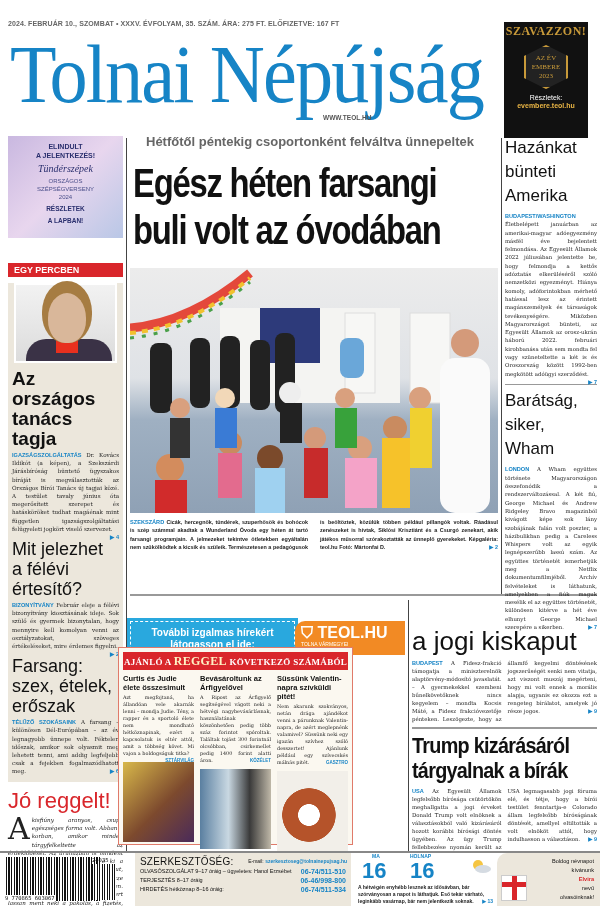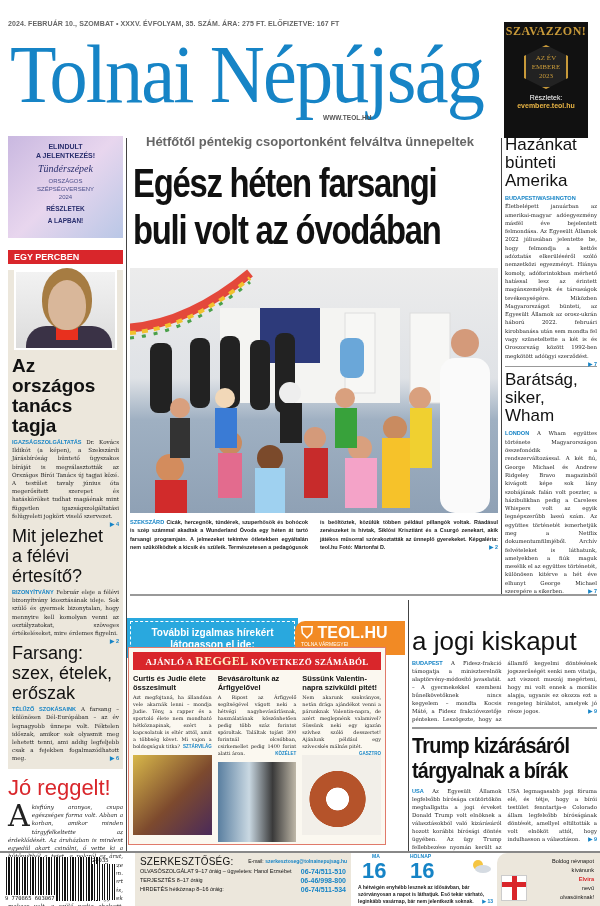--- a/index.html
+++ b/index.html
@@ -12,48 +12,48 @@
 .vote .t{font-size:12px;font-weight:bold;margin-top:2px;letter-spacing:.5px}
 .vote .badge{width:44px;height:44px;margin:6px auto 2px;border:2px solid #c89a3a;transform:rotate(0);clip-path:polygon(50% 0,100% 25%,100% 75%,50% 100%,0 75%,0 25%);background:#222;display:flex;flex-direction:column;justify-content:center;font-size:7px;line-height:9px}
 .vote .r{font-family:"Liberation Sans",sans-serif;font-size:7px;color:#fff;line-height:9px;margin-top:4px}
 .vote .u{font-family:"Liberation Sans",sans-serif;font-size:7px;color:#e9b545;font-weight:bold}
 .leftcol{left:8px;top:136px;width:115px}
 .tunder{height:102px;background:linear-gradient(135deg,#c9b8e0,#e8d6ee 50%,#b9c7e6);text-align:center;font-family:"Liberation Sans",sans-serif;color:#2a2f6e;padding-top:6px}
 .tunder .a{font-size:7px;font-weight:bold;line-height:9px}
 .tunder .s{font-family:Liberation Serif, serif;font-style:italic;font-size:10px;margin:3px 0}
 .tunder .b{font-size:6px;line-height:8px;color:#4b4f8a}
 .tunder .c{font-size:6.5px;font-weight:bold;line-height:8px;margin-top:4px}
-.egy{margin-top:12px;background:#d9262b;color:#fff;font-family:"Liberation Sans",sans-serif;font-weight:bold;font-size:9px;padding:2px 6px;height:14px}
+.egy{margin-top:25px;background:#d9262b;color:#fff;font-family:"Liberation Sans",sans-serif;font-weight:bold;font-size:9px;padding:2px 6px;height:14px}
 .beige{background:#ece7dc}
 .portrait{margin:6px 6px 0;height:80px;background:linear-gradient(#f2f2f2,#dcdcdc);position:relative;border:2px solid #fff}
 .portrait .face{position:absolute;left:32px;top:8px;width:38px;height:50px;border-radius:50% 50% 45% 45%;background:#d9b79a;box-shadow:0 -6px 0 6px #a67c42}
 .portrait .body{position:absolute;left:10px;bottom:0;width:86px;height:22px;border-radius:20px 20px 0 0;background:#3a3246}
 .portrait .neck{position:absolute;left:40px;bottom:8px;width:22px;height:16px;background:#e8301e}
 .lefthead{font-family:"Liberation Sans",sans-serif;font-size:19px;line-height:20px;color:#111;padding:6px 4px 2px}
 .lefthead.b{font-weight:bold}
 .body-s{font-family:"DejaVu Serif",serif;font-size:5.6px;line-height:8.2px;text-align:justify;padding:0 4px;color:#222}
 .kw{font-family:"Liberation Sans",sans-serif;font-weight:bold;color:#1684c6;font-size:5.6px}
 .ref{color:#1684c6;font-family:"Liberation Sans",sans-serif;font-weight:bold;float:right}
 .jo{font-family:"Liberation Sans",sans-serif;font-size:22px;color:#d9262b;padding:6px 0 2px}
 .jotext{font-size:5.6px;line-height:8.3px;font-style:italic;text-align:justify;color:#222}
 .drop{float:left;font-size:30px;line-height:26px;margin-right:2px;font-style:normal}
 .kicker{left:146px;top:134px;font-family:"Liberation Sans",sans-serif;font-weight:bold;font-size:13px;color:#666}
 .mainhead{left:133px;top:160px;width:370px;font-family:"Liberation Sans",sans-serif;font-weight:bold;font-size:40px;line-height:47px;letter-spacing:-1.5px;transform:scaleX(.82);transform-origin:left;color:#111;white-space:nowrap}
 .photo{left:130px;top:268px;width:368px;height:245px;background:linear-gradient(180deg,#ececec 0,#dfe2e6 45%,#9fb0c2 62%,#8fa1b5 100%);overflow:hidden}
 .caption{left:130px;top:518px;width:368px;font-family:"Liberation Sans",sans-serif;font-size:5.4px;line-height:8.3px;font-weight:bold;color:#222;column-count:2;column-gap:12px;text-align:justify}
 .vline{background:#444;width:1px}
 .hline{background:#999;height:1.5px}
 .rightcol{left:505px;top:136px;width:92px}
-.rhead{font-family:"Liberation Sans",sans-serif;font-size:17px;line-height:18px;color:#111;padding-bottom:4px}
+.rhead{font-family:"Liberation Sans",sans-serif;font-size:17px;line-height:24px;color:#111;padding-bottom:4px}
 .teol{left:130px;top:621px;width:275px;height:34px;display:flex}
 .teol .l{flex:1;background:#29a8de;color:#fff;font-family:"Liberation Sans",sans-serif;font-weight:bold;font-size:10px;line-height:12px;text-align:center;padding-top:5px;border:1px dashed #fff;outline:3px solid #29a8de}
 .teol .rr{width:110px;background:#f28a24;color:#fff;font-family:"Liberation Sans",sans-serif;padding:3px 6px;border-radius:10px 0 0 10px}
 .teol .rr .big{font-size:16px;font-weight:bold;line-height:17px}
 .teol .rr .sm{font-size:5px;line-height:6px}
-.ajanlo{left:128px;top:647px;width:258px;height:198px;border:1.5px solid #e07a6a;background:#fbf8f0;padding:4px}
+.ajanlo{left:118px;top:647px;width:235px;height:198px;border:1.5px solid #e07a6a;background:#fbf8f0;padding:4px}
 .ajbar{background:#d9262b;color:#fff;font-family:"Liberation Serif",serif;font-weight:bold;font-size:9px;text-align:center;height:18px;line-height:18px;letter-spacing:.3px}
 .ajbar .reggel{color:#fff2c4;font-size:12px}
 .ajcols{display:flex;gap:6px;margin-top:4px}
 .ajcol{flex:1}
 .ajcol h4{font-family:"Liberation Sans",sans-serif;font-size:7.5px;line-height:9px;font-weight:bold;margin-bottom:2px}
 .ajcol p{font-size:4.9px;line-height:7px;text-align:justify;color:#222}
 .ajcol .src{font-family:"Liberation Sans",sans-serif;font-weight:bold;color:#1684c6;font-size:4.5px;float:right}
 .ajimg{height:80px;margin-top:5px}
 .bezar{left:412px;top:601px;width:185px}
 .bezar h2{font-family:"Liberation Sans",sans-serif;font-weight:normal;font-size:26px;line-height:27px;color:#111}

